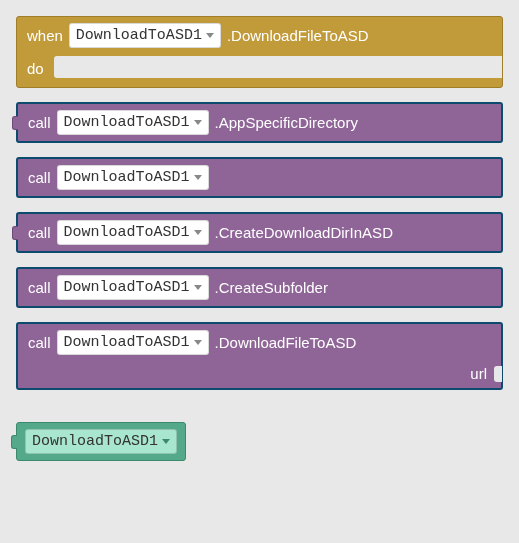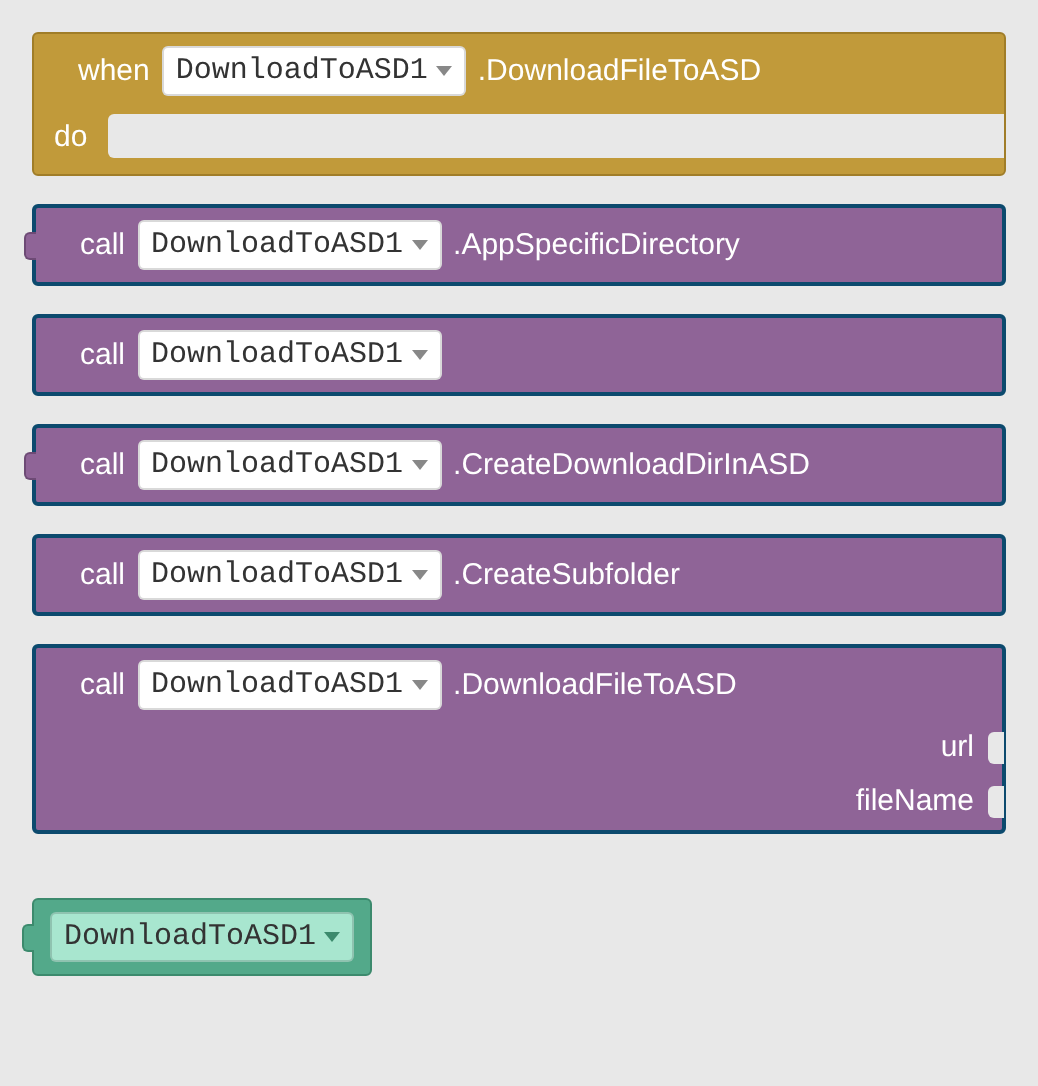--- a/index.html
+++ b/index.html
@@ -31,21 +31,20 @@
     background: #53a98a;
     border: 1px solid #3c8a6d;
     color: #222;
     display: inline-block;
   }
   .row {
     display: flex;
     align-items: center;
     padding: 6px 10px;
     gap: 6px;
-    margin-left: 12px;
   }
   .dropdown {
     display: inline-flex;
     align-items: center;
     background: #fff;
     color: #333;
     padding: 3px 6px;
     border-radius: 3px;
     font-size: 15px;
     gap: 4px;
@@ -59,21 +58,21 @@
   .chev {
     width: 0; height: 0;
     border-left: 4px solid transparent;
     border-right: 4px solid transparent;
     border-top: 5px solid #888;
     display: inline-block;
   }
   .chev-teal { border-top-color: #3c8a6d; }
   .do-row {
     display: flex;
-    align-items: flex-end;
+    align-items: flex-start;
   }
   .do-label {
     padding: 6px 10px 10px 10px;
     color: #fff;
   }
   .do-slot {
     flex: 1;
     background: #e8e8e8;
     border-top-left-radius: 3px;
     border-bottom-left-radius: 3px;
@@ -188,24 +187,20 @@
     <span class="dropdown">
       <span>DownloadToASD1</span>
       <span class="chev"></span>
     </span>
     <span class="label">.DownloadFileToASD</span>
   </div>
   <div class="param-row">
     <span class="label">url</span>
     <span class="param-slot"></span>
   </div>
-  <div class="param-row">
-    <span class="label">fileName</span>
-    <span class="param-slot"></span>
-  </div>
 </div>
 
 
 <div class="block block-teal teal-block" style="margin-top:18px;">
   <span class="notch-left notch-teal"></span>
   <span class="dropdown dropdown-teal">
     <span>DownloadToASD1</span>
     <span class="chev chev-teal"></span>
   </span>
 </div>

